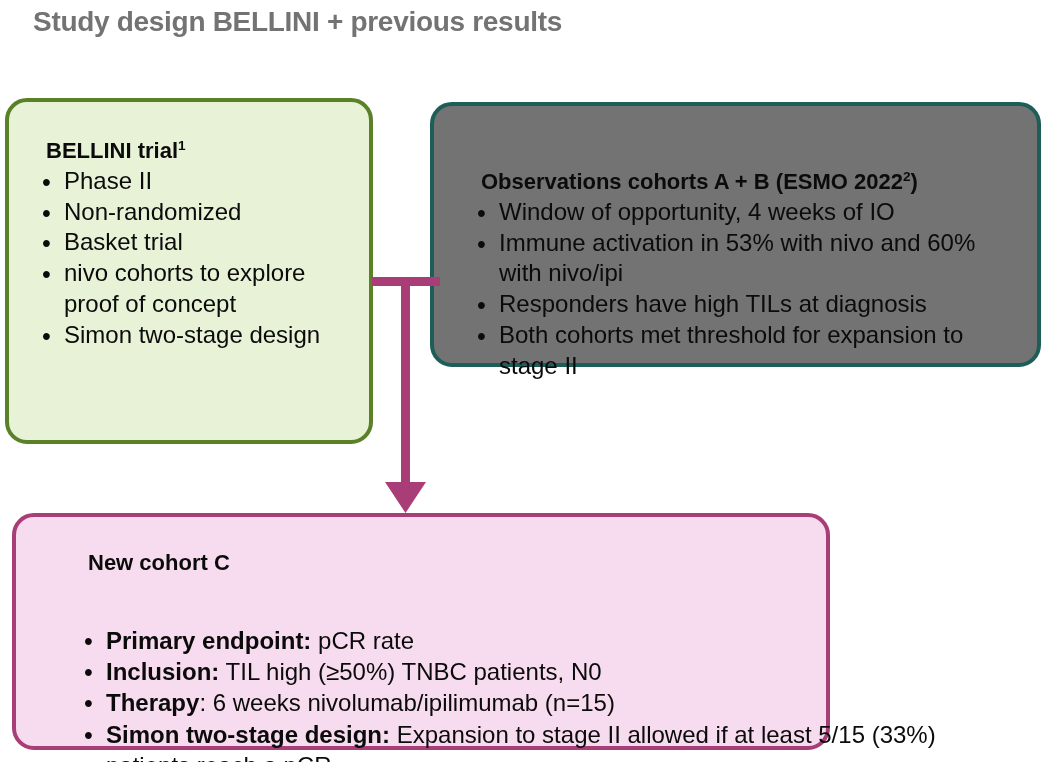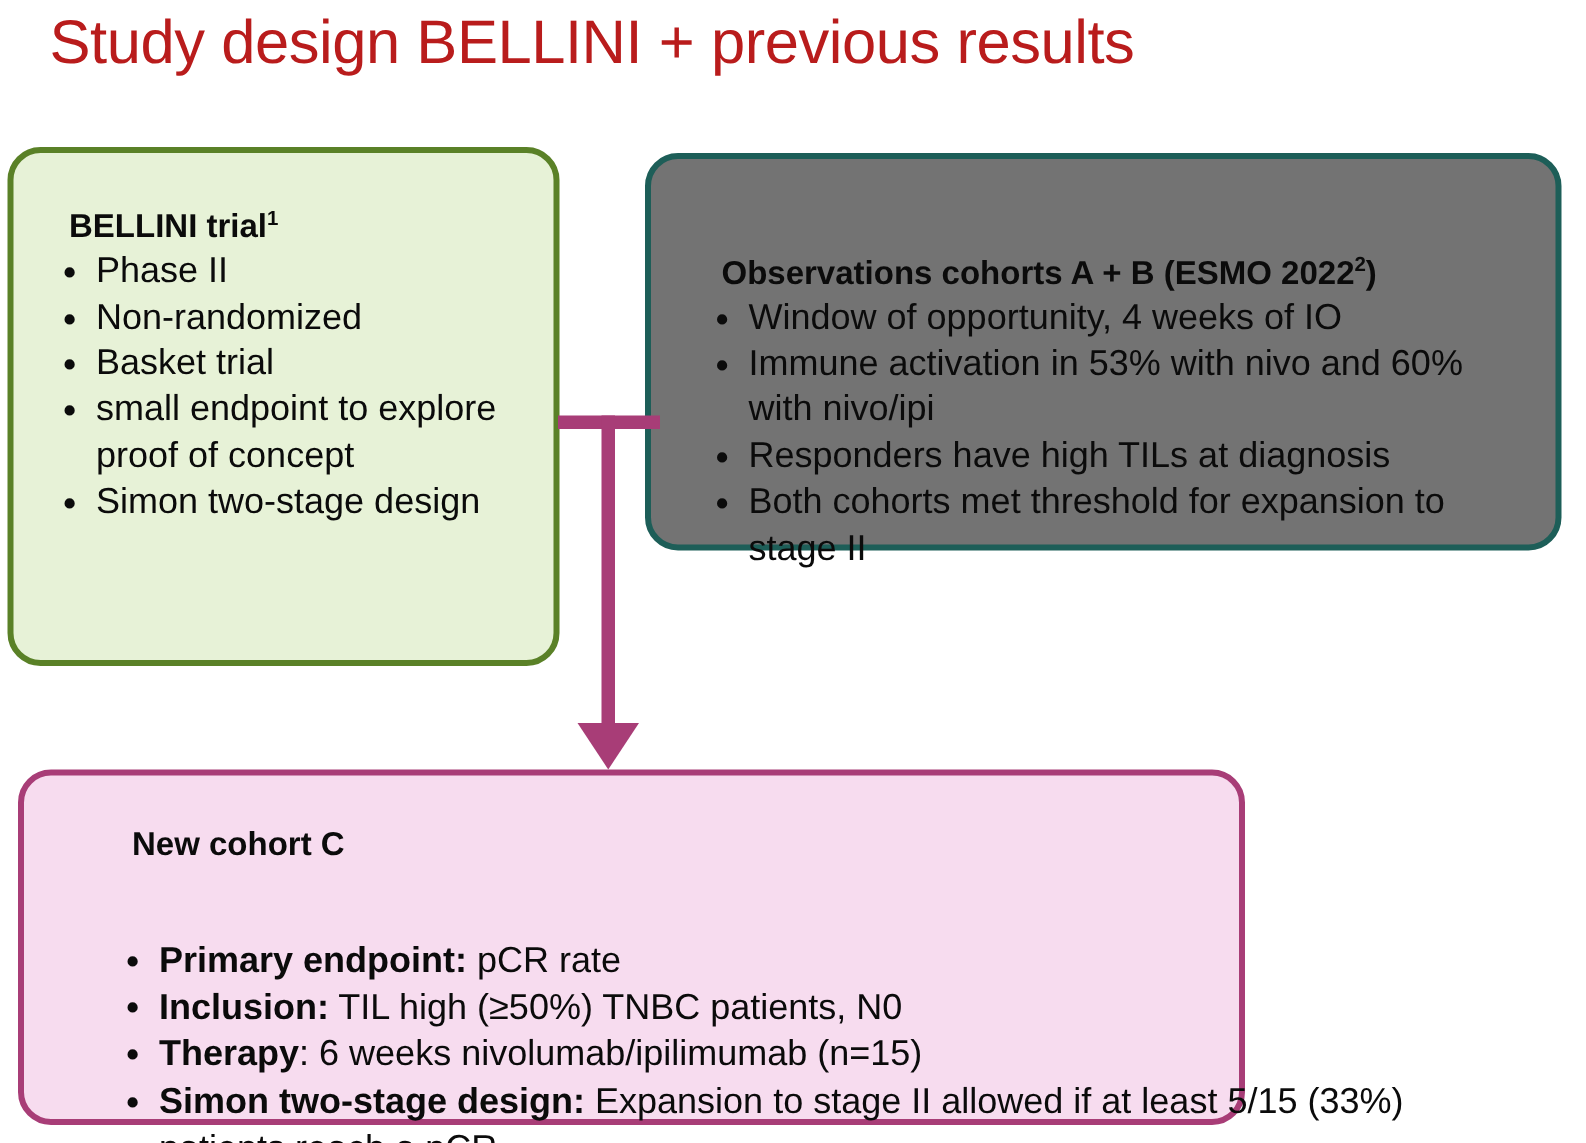--- a/index.html
+++ b/index.html
@@ -19,24 +19,24 @@
     background: #ffffff;
     overflow: hidden;
   }
 
   
   #slide-title {
     position: absolute;
     left: 33px;
     top: 6px;
     width: 980px;
-    font-size: 41px;
-    font-weight: normal;
+    font-size: 28px;
+    font-weight: bold;
     letter-spacing: -0.3px;
-    color: #b91c1c;
+    color: #737373;
     line-height: 1.12;
     white-space: nowrap;
   }
 
   
   .card {
     position: absolute;
     box-sizing: border-box;
     border-radius: 22px;
     border-style: solid;
@@ -176,21 +176,21 @@
   <div id="slide-title">Study design BELLINI + previous results</div>
 
   <div id="box-bellini" class="card">
     <div class="card-title">
       <span>BELLINI trial</span><sup>1</sup>
     </div>
     <ul>
       <li><span>Phase II</span></li>
       <li><span>Non-randomized</span></li>
       <li><span>Basket trial</span></li>
-      <li><span>small endpoint to explore proof of concept</span></li>
+      <li><span>nivo cohorts to explore proof of concept</span></li>
       <li><span>Simon two-stage design</span></li>
     </ul>
   </div>
 
   <div id="box-observations" class="card">
     <div class="card-title">
       <span>Observations cohorts A + B (ESMO 2022</span><sup>2</sup><span>)</span>
     </div>
     <ul>
       <li><span>Window of opportunity, 4 weeks of IO</span></li>

